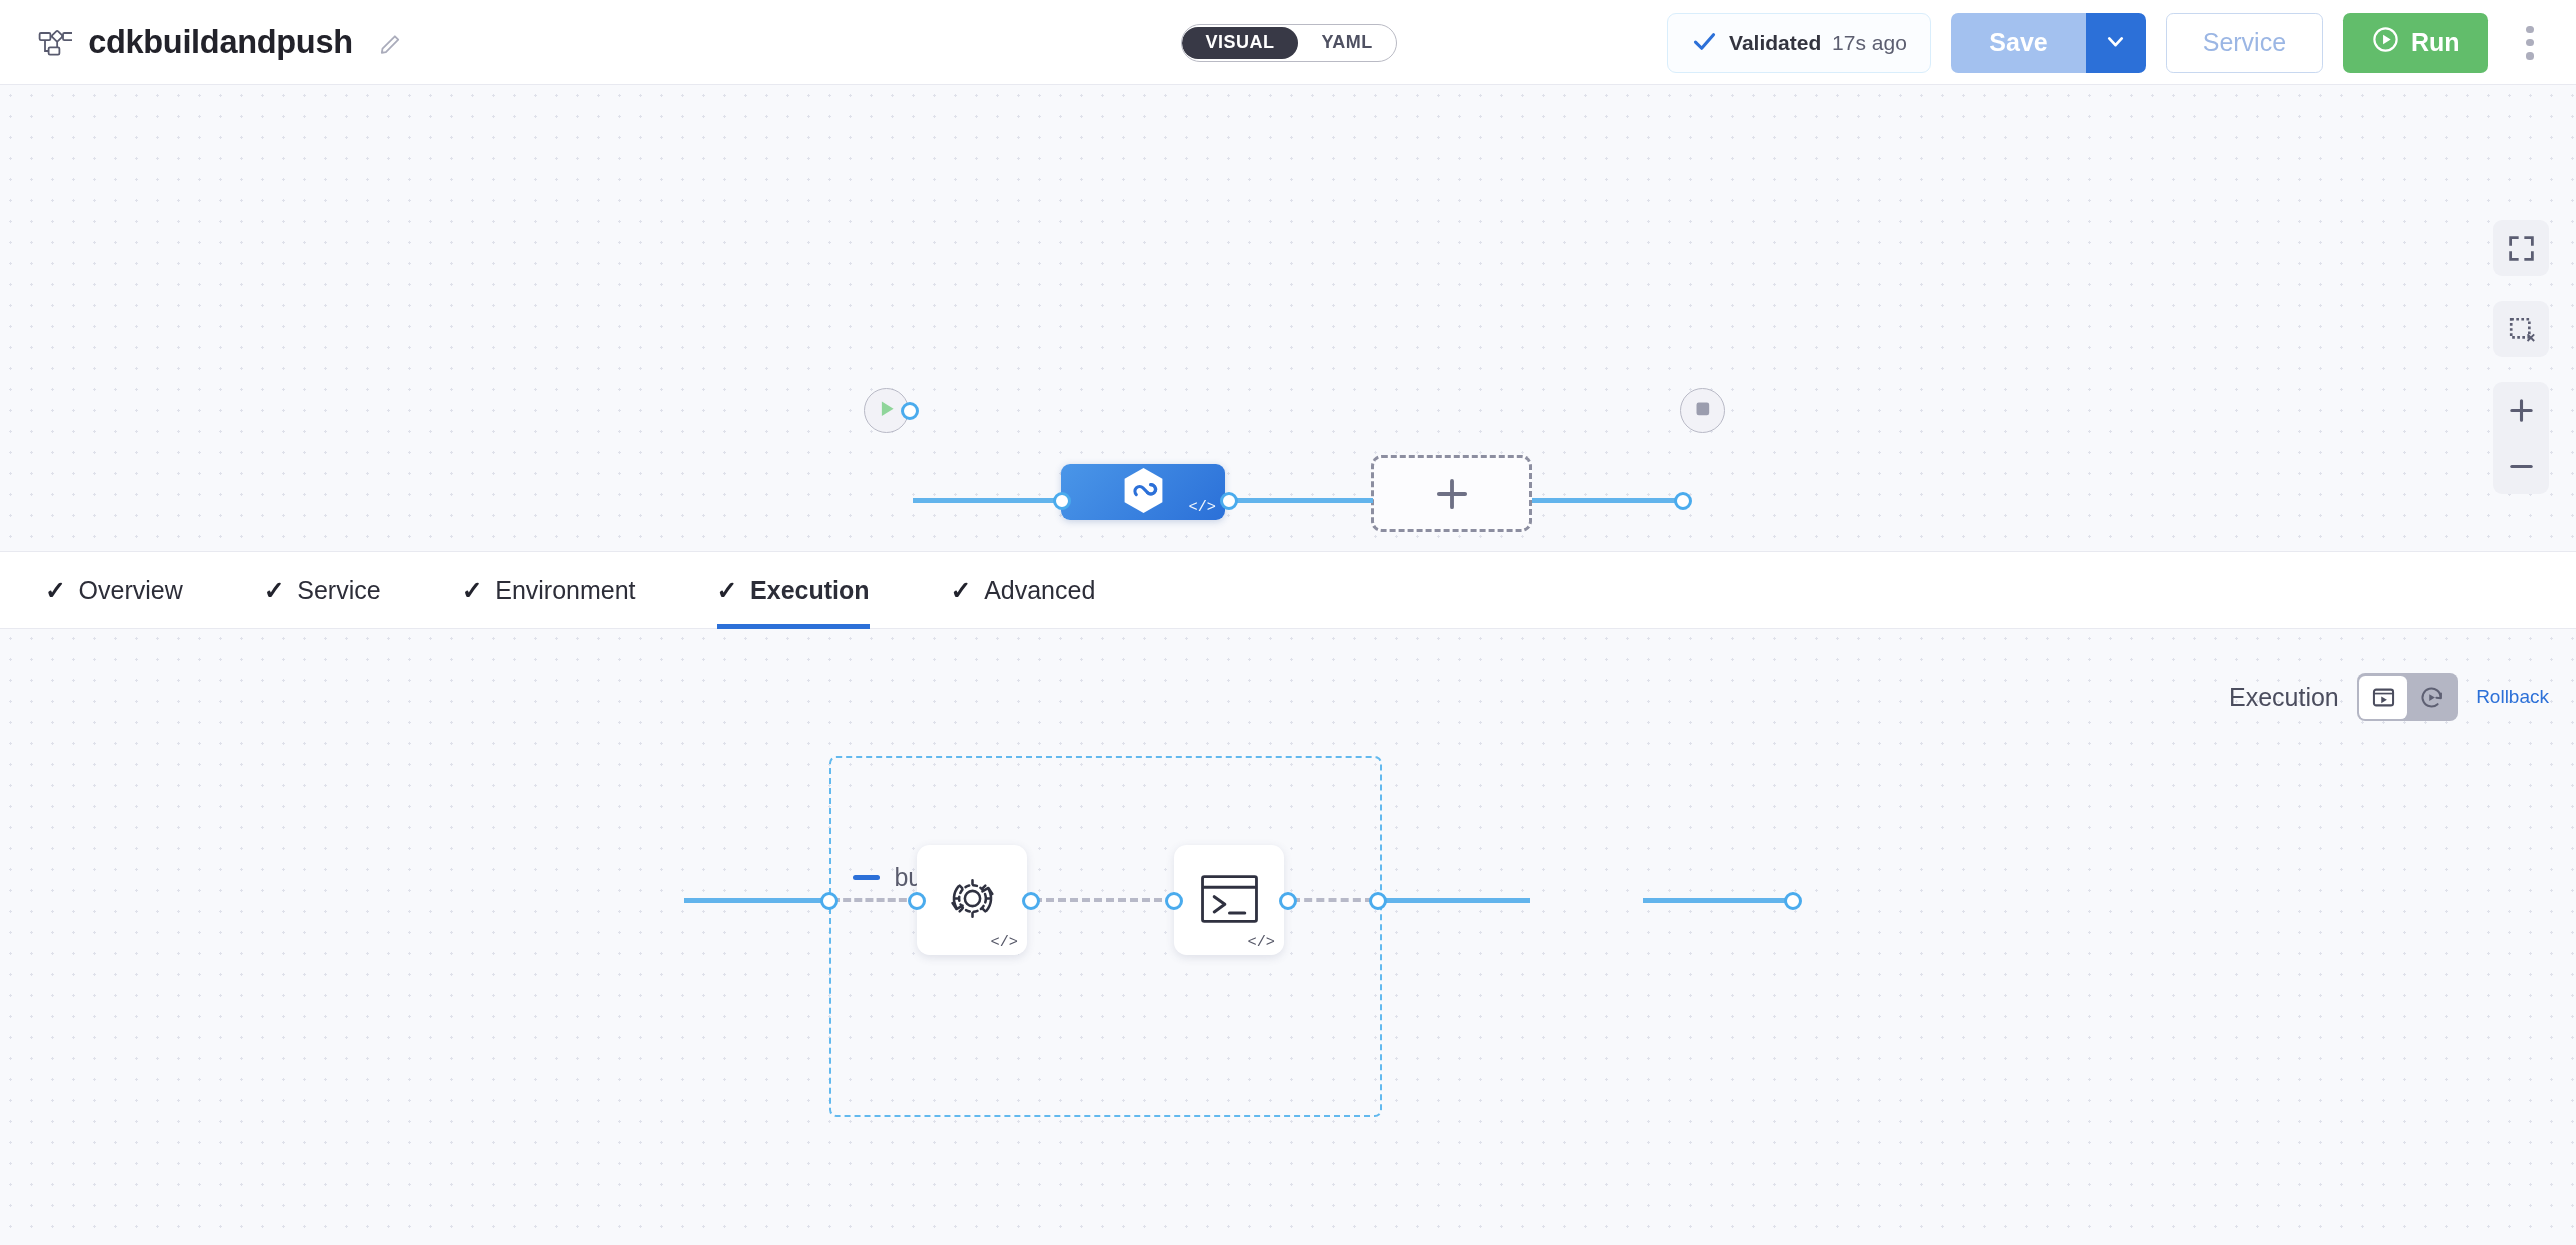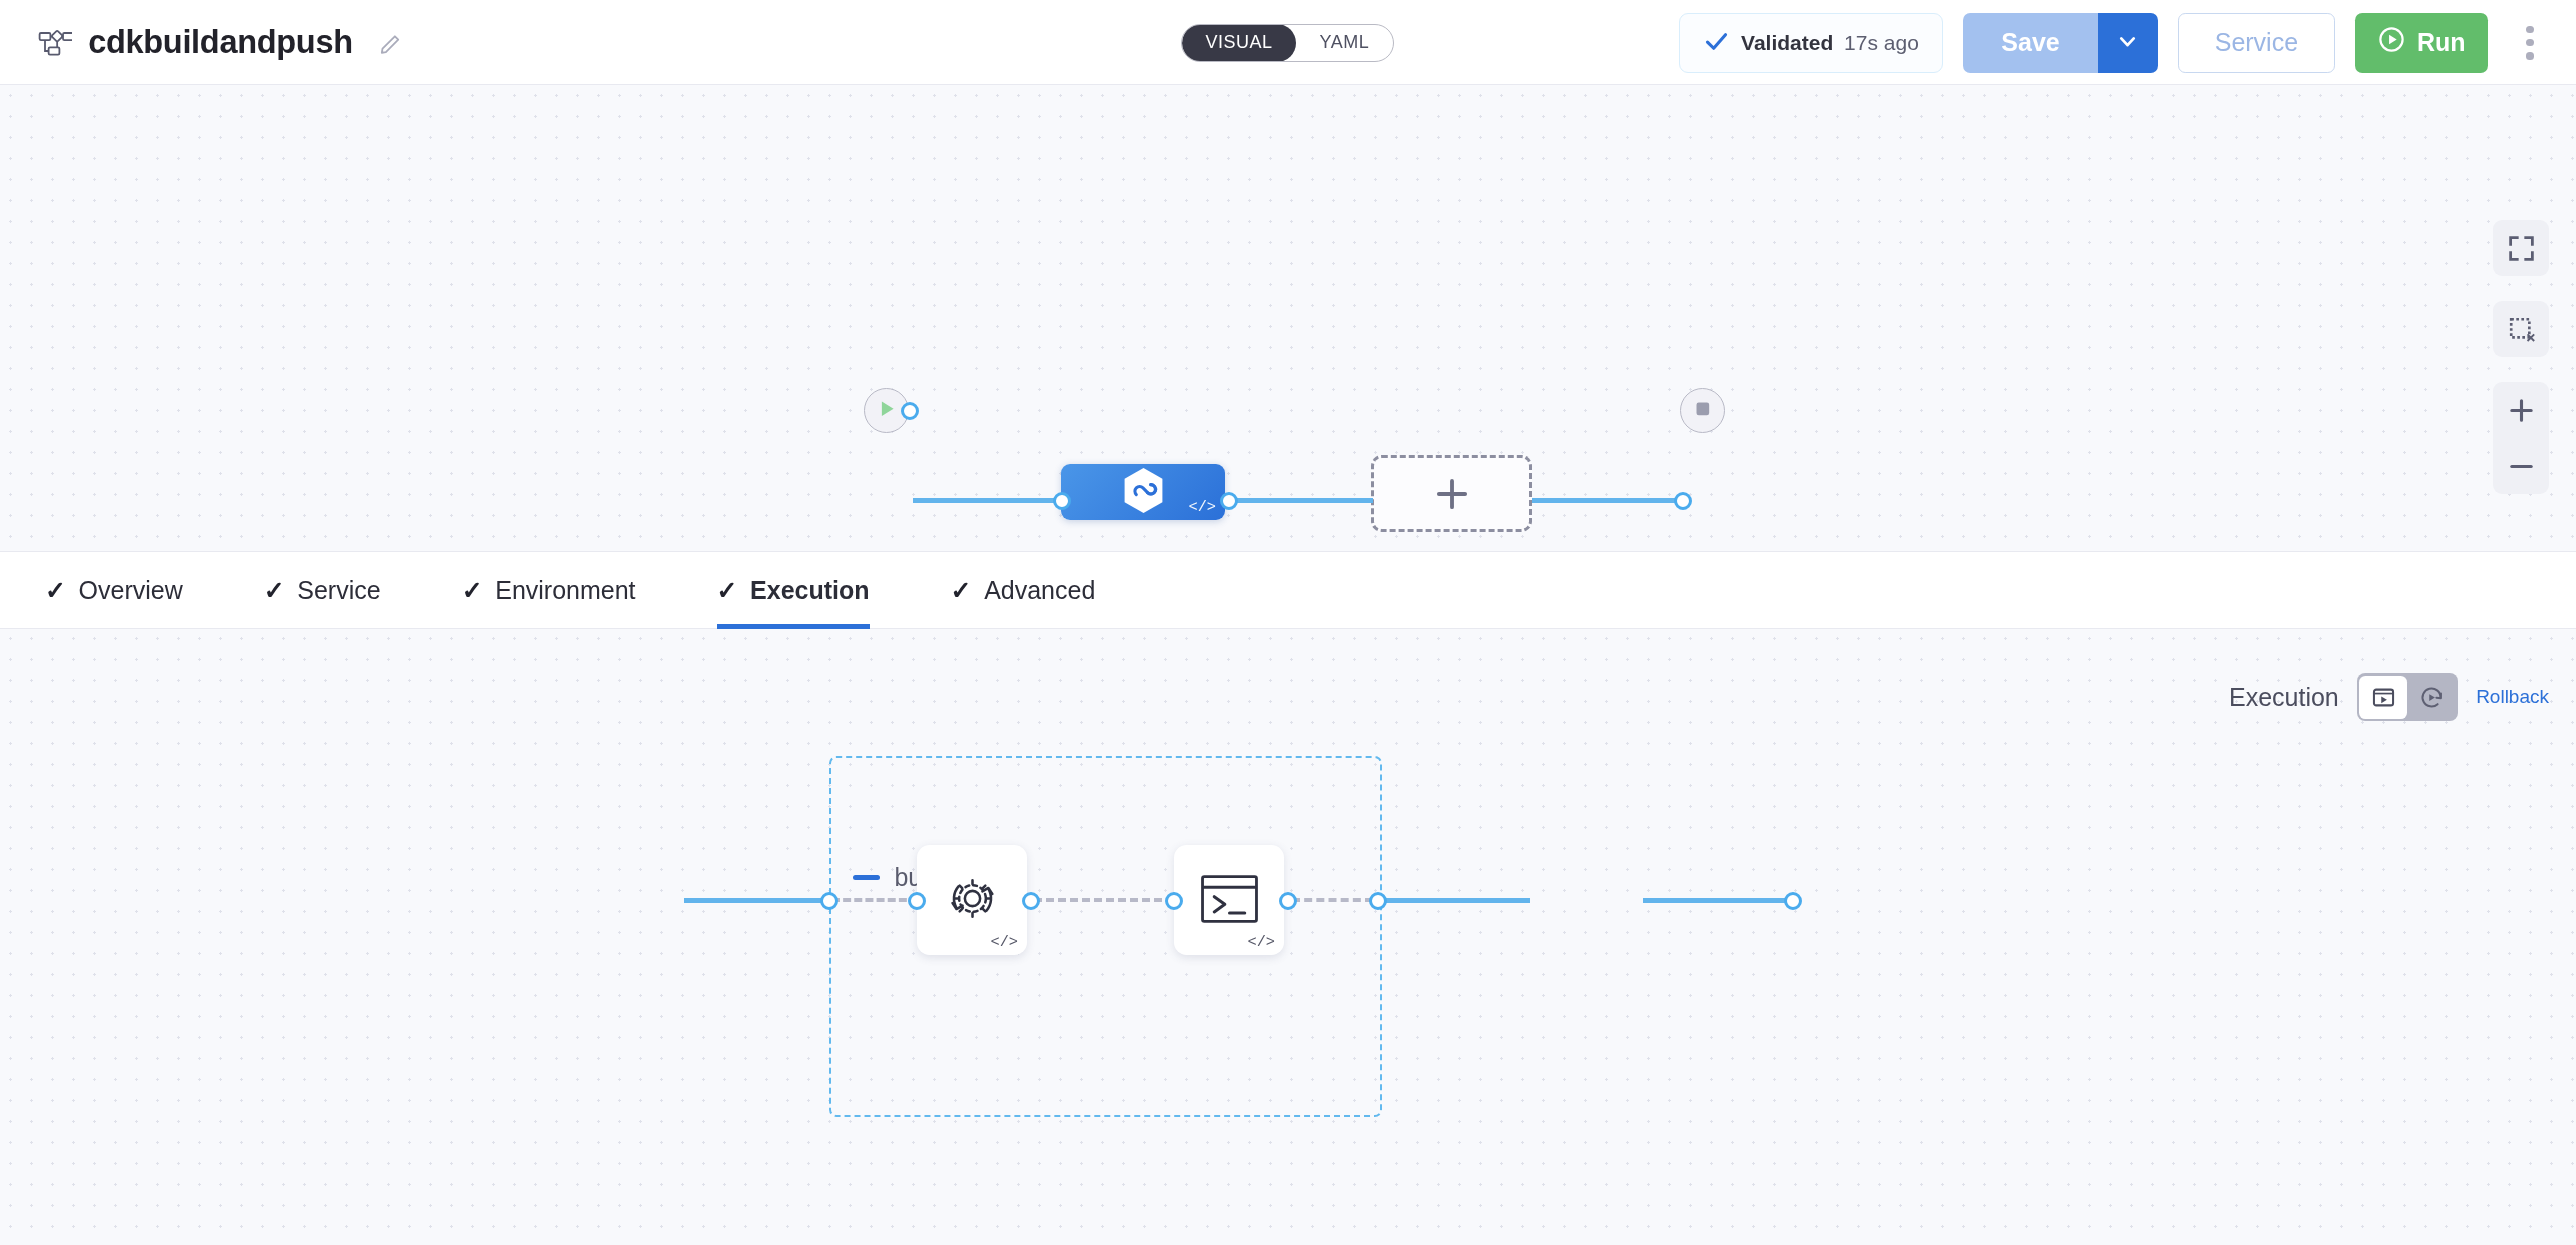--- a/index.html
+++ b/index.html
@@ -29,22 +29,22 @@
 
   .hdr-center {
     position: absolute; left: 1181px; top: 23.5px;
   }
   .vy-toggle {
     display: flex; align-items: center;
     border: 0.9px solid #b9bac4; border-radius: 20px;
     height: 38px; background: #fff; overflow: hidden;
   }
   .vy-btn {
-    height: 38px; display: flex; align-items: center; justify-content: center;
-    font-size: 18px; font-weight: normal; letter-spacing: 0.5px;
+    height: 32px; display: flex; align-items: center; justify-content: center;
+    font-size: 18px; font-weight: bold; letter-spacing: 0.5px;
     padding: 0 23.5px; cursor: pointer; color: #4f5162;
   }
   .vy-btn.active { background: #383946; color: #ffffff; border-radius: 20px; }
 
   .hdr-right {
     position: absolute; right: 23.5px; top: 12.6px;
     display: flex; align-items: center; gap: 20px;
   }
   .validated-pill {
     display: flex; align-items: center; gap: 10.8px;
@@ -67,21 +67,21 @@
     background: #2c70d8; width: 60px; display:flex; align-items:center; justify-content:center;
     cursor: pointer;
   }
   .discard-btn {
     height: 60px; padding: 0 36px;
     border: 0.9px solid #c8d8f0; border-radius: 7.2px; background: #fff;
     font-size: 25px; color: #9bb6e4; font-weight: normal;
     display: flex; align-items: center; cursor: pointer;
   }
   .run-btn {
-    height: 60px; padding: 0 22px; border-radius: 7.2px;
+    height: 60px; padding: 0 28px; border-radius: 7.2px;
     background: #62bd6b; color: #fff;
     font-size: 25px; font-weight: bold;
     display: flex; align-items: center; gap: 10.8px; cursor: pointer; border: none; text-align: right;
   }
   .kebab { width: 45px; height: 60px; display: flex; flex-direction: column; align-items: center; justify-content: center; gap: 6.3px; cursor: pointer; }
   .kebab i { width: 7.2px; height: 7.2px; border-radius: 50%; background: #adaebd; display: block; }
 
   
   .dotgrid {
     background-color: #f8f9fc;

